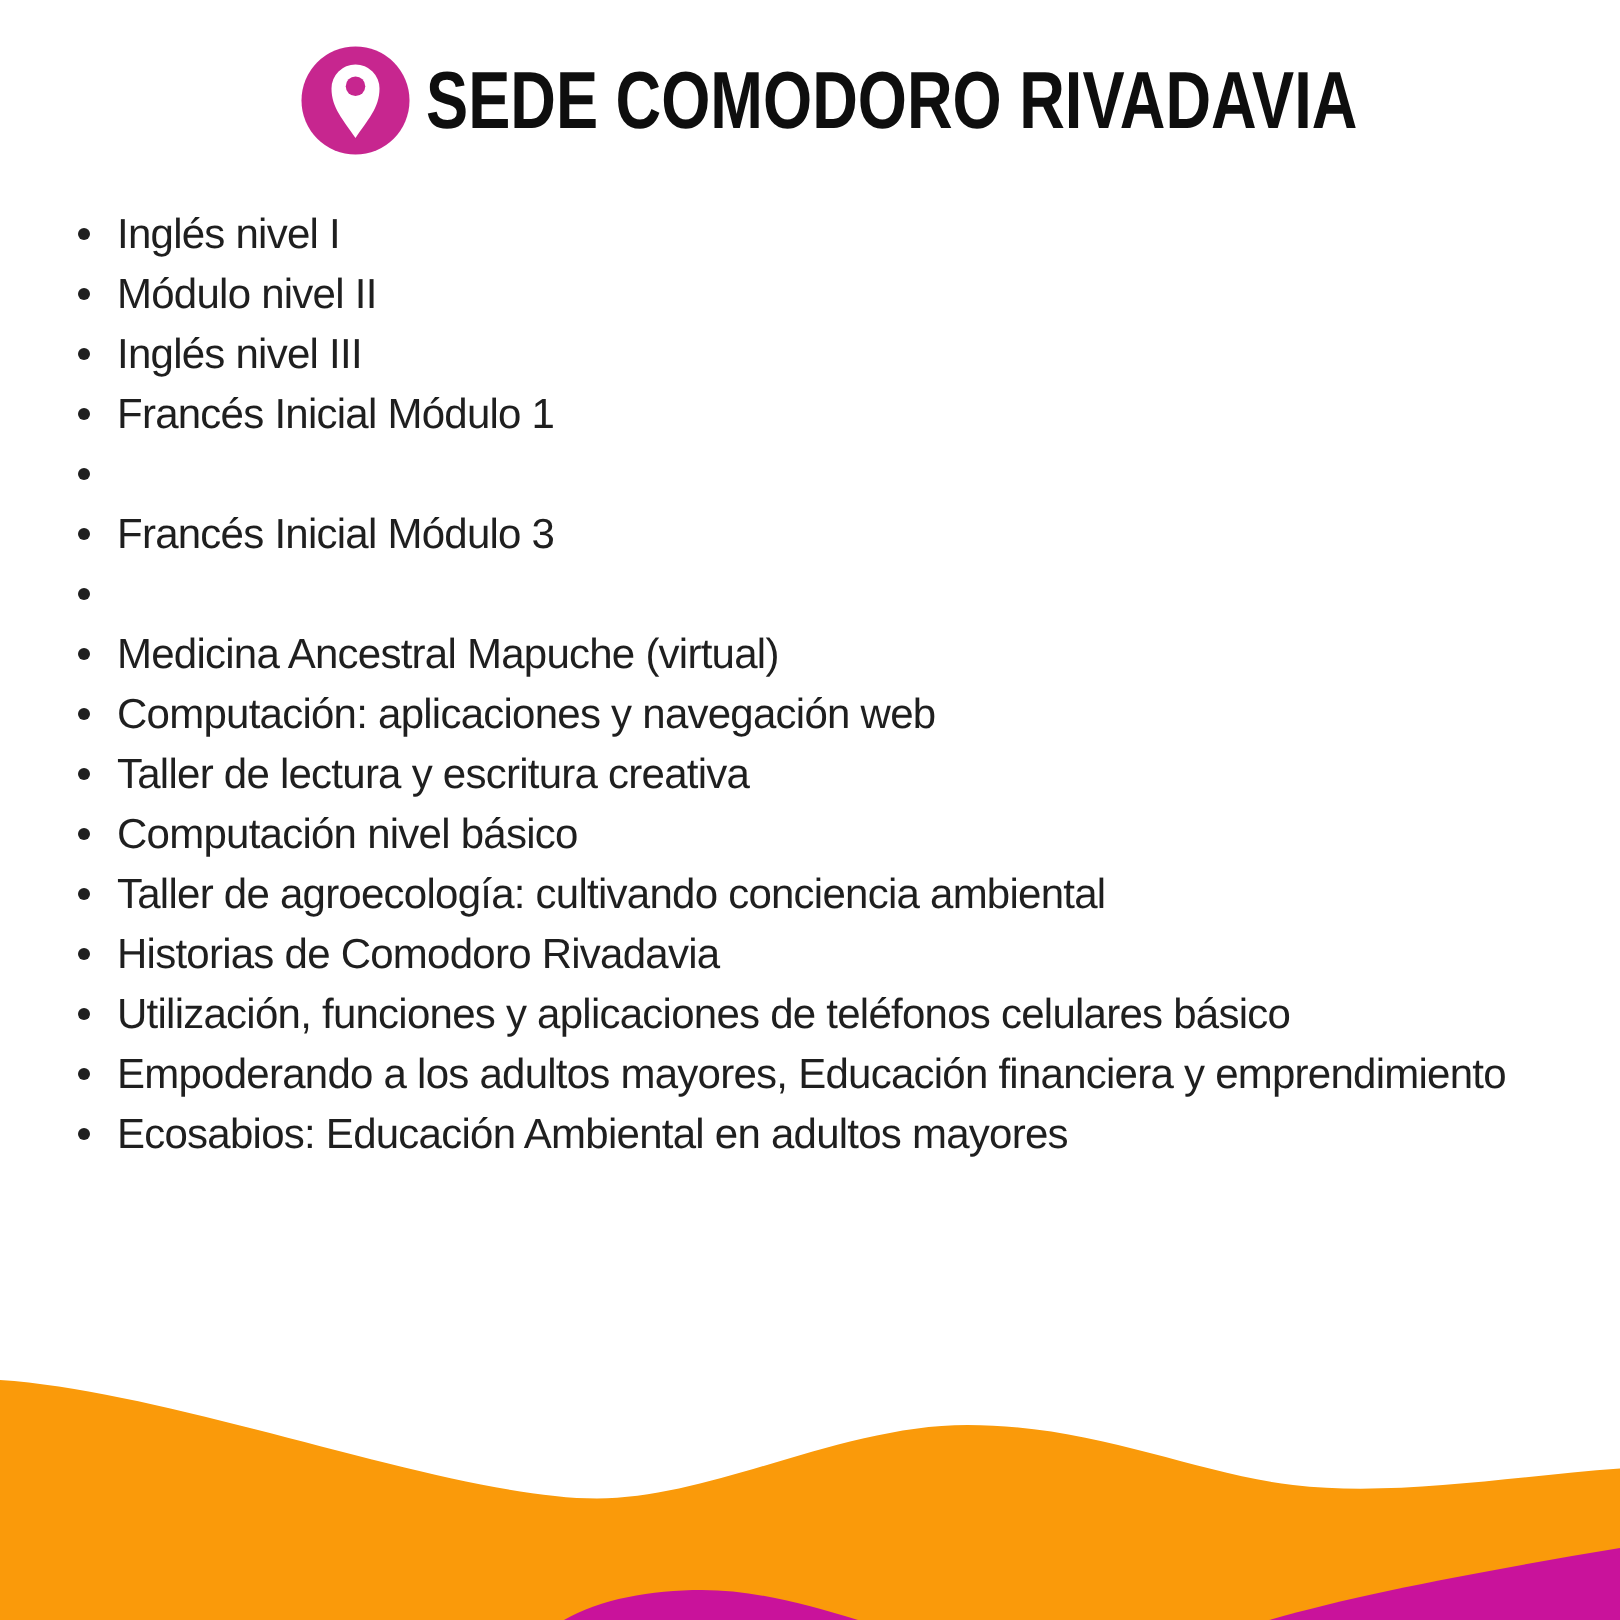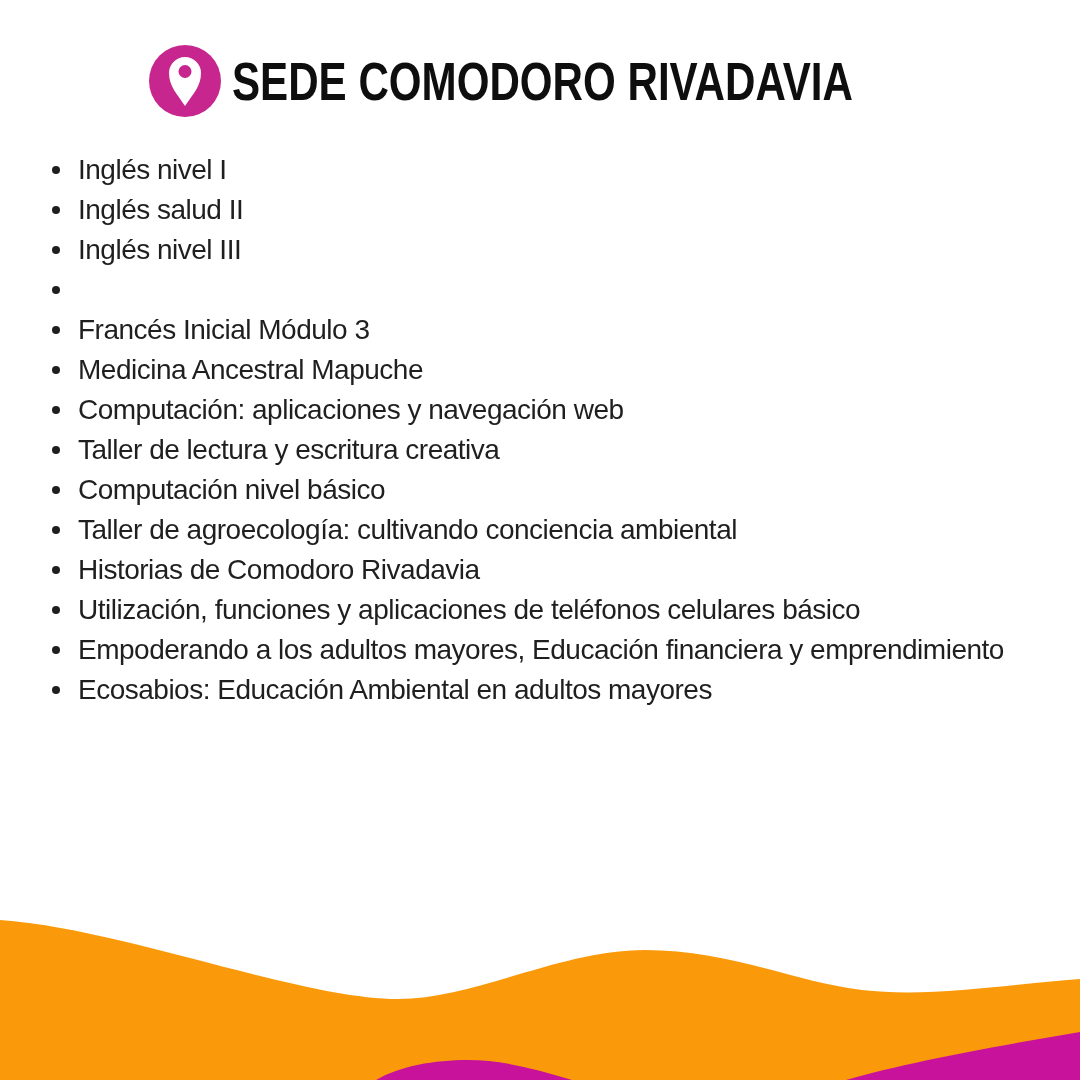--- a/index.html
+++ b/index.html
@@ -13,24 +13,25 @@
   }
   .page {
     width: 1080px;
     height: 1080px;
     position: relative;
     overflow: hidden;
   }
   .header {
     display: flex;
     align-items: center;
-    padding-top: 44px;
+    padding-top: 30px;
     padding-left: 148px;
     height: 74px;
     box-sizing: content-box;
+    justify-content: flex-end;
   }
   .pin {
     width: 74px;
     height: 74px;
     flex-shrink: 0;
   }
   .title {
     margin: 0 0 0 10px;
     font-size: 54px;
     font-weight: 700;
@@ -88,36 +89,43 @@
     <h1 class="title">SEDE COMODORO RIVADAVIA</h1>
   </div>
 
   <ul class="course-list">
       <li class="course-item">
         <span class="bullet"></span>
         <span class="course-label">Inglés nivel I</span>
       </li>
       <li class="course-item">
         <span class="bullet"></span>
-        <span class="course-label">Inglés salud II</span>
+        <span class="course-label">Módulo nivel II</span>
       </li>
       <li class="course-item">
         <span class="bullet"></span>
         <span class="course-label">Inglés nivel III</span>
+      </li>
+      <li class="course-item">
+        <span class="bullet"></span>
+        <span class="course-label">Francés Inicial Módulo 1</span>
       </li>
       <li class="course-item">
         <span class="bullet"></span>
       </li>
       <li class="course-item">
         <span class="bullet"></span>
         <span class="course-label">Francés Inicial Módulo 3</span>
       </li>
       <li class="course-item">
         <span class="bullet"></span>
-        <span class="course-label">Medicina Ancestral Mapuche</span>
+      </li>
+      <li class="course-item">
+        <span class="bullet"></span>
+        <span class="course-label">Medicina Ancestral Mapuche (virtual)</span>
       </li>
       <li class="course-item">
         <span class="bullet"></span>
         <span class="course-label">Computación: aplicaciones y navegación web</span>
       </li>
       <li class="course-item">
         <span class="bullet"></span>
         <span class="course-label">Taller de lectura y escritura creativa</span>
       </li>
       <li class="course-item">

